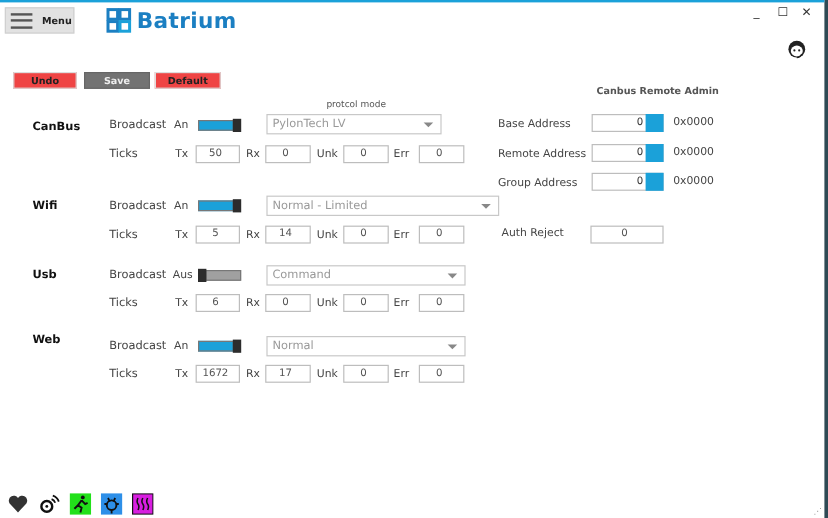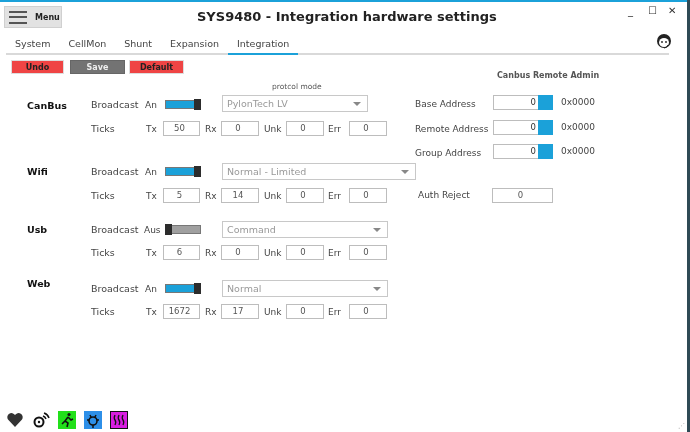--- a/index.html
+++ b/index.html
@@ -46,34 +46,35 @@
 
   <div class="menu-btn">
     <div class="hamburger">
         <span></span>
         <span></span>
         <span></span>
       </div>
     <span class="menu-label">Menu</span>
   </div>
 
-
-  <div class="title">SYS9480 - Integration hardware settings</div>
+  <div class="logo">
+    <svg class="logo-icon" viewBox="0 0 22 22" width="22" height="22">
+      <rect x="2" y="2" width="8" height="8" fill="none" stroke="#1b7fc2" stroke-width="2.5"></rect>
+      <rect x="12" y="2" width="8" height="8" fill="none" stroke="#1b7fc2" stroke-width="2.5"></rect>
+      <rect x="2" y="12" width="8" height="8" fill="none" stroke="#1b7fc2" stroke-width="2.5"></rect>
+      <rect x="12" y="12" width="8" height="8" fill="none" stroke="#1ba1d9" stroke-width="2.5"></rect>
+    </svg>
+    <span class="logo-text">Batrium</span>
+  </div>
+
 
   <span class="winctl" style="left:628px;">_</span>
   <span class="winctl" style="left:648px;">☐</span>
   <span class="winctl" style="left:668px;">✕</span>
 
-  <div class="tabs">
-    <div class="tab">System</div>
-    <div class="tab">CellMon</div>
-    <div class="tab">Shunt</div>
-    <div class="tab">Expansion</div>
-    <div class="tab active">Integration</div>
-  </div>
 
   <svg class="support" width="18" height="18" viewBox="0 0 18 18">
     <circle cx="9" cy="9" r="7" fill="#222"></circle>
     <ellipse cx="9" cy="10.5" rx="5" ry="4.5" fill="#fff"></ellipse>
     <circle cx="7" cy="10" r="0.9" fill="#222"></circle>
     <circle cx="11" cy="10" r="0.9" fill="#222"></circle>
     <path d="M13 13 Q12 16 9 16" stroke="#222" stroke-width="1" fill="none"></path>
   </svg>
 
   <div class="btn" style="left:11px; width:53px;">Undo</div>

